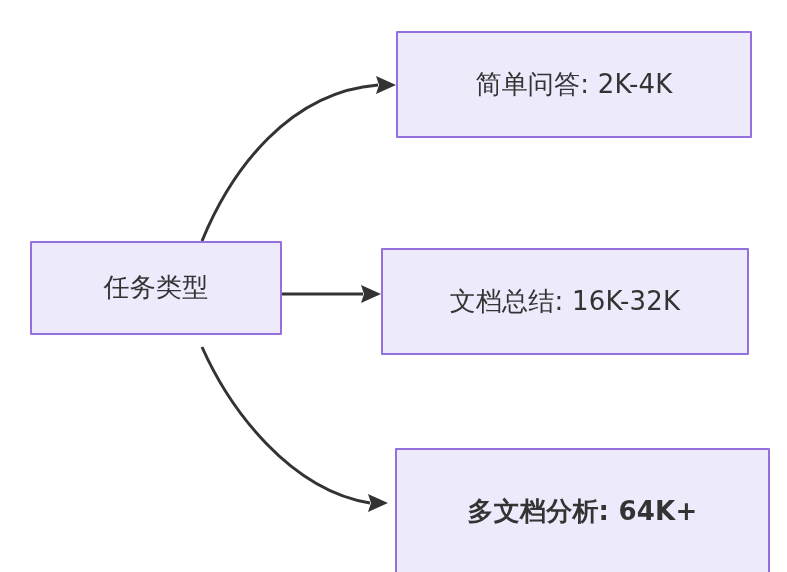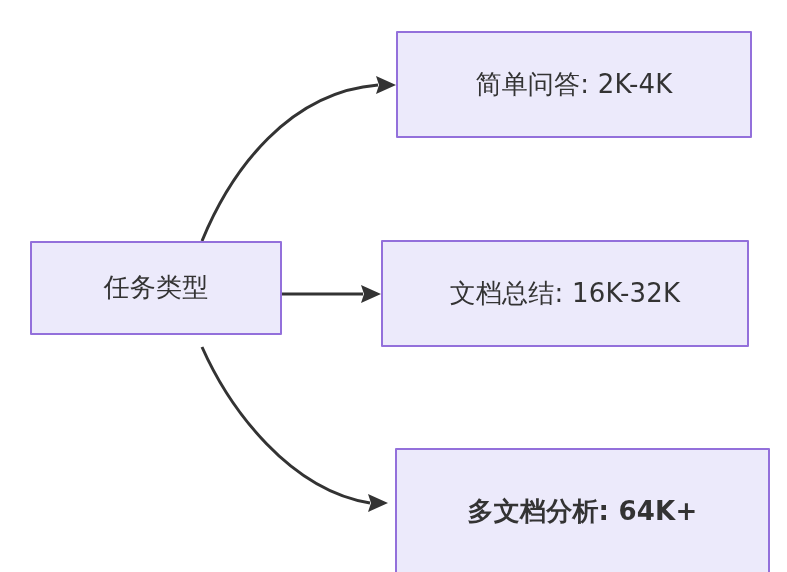--- a/index.html
+++ b/index.html
@@ -40,21 +40,21 @@
   .node-label {
     color: #333333;
     font-size: 26px;
     line-height: 1.2;
     letter-spacing: 0.2px;
     white-space: nowrap;
     font-family: "DejaVu Sans", "Liberation Sans", sans-serif;
   }
   #node-root      { left: 30px;  top: 241px; width: 252px; height: 94px; }
   #node-simple-qa { left: 396px; top: 31px;  width: 356px; height: 107px; }
-  #node-doc-sum   { left: 381px; top: 240px; width: 368px; height: 107px; }
+  #node-doc-sum   { left: 381px; top: 248px; width: 368px; height: 107px; }
   #node-multi-doc { left: 395px; top: 448px; width: 375px; height: 128px; font-weight: bold; }
   .edge-path {
     fill: none;
     stroke: #333333;
     stroke-width: 3;
     stroke-linecap: butt;
   }
   .arrow-head { fill: #333333; }
 </style>
 </head>

